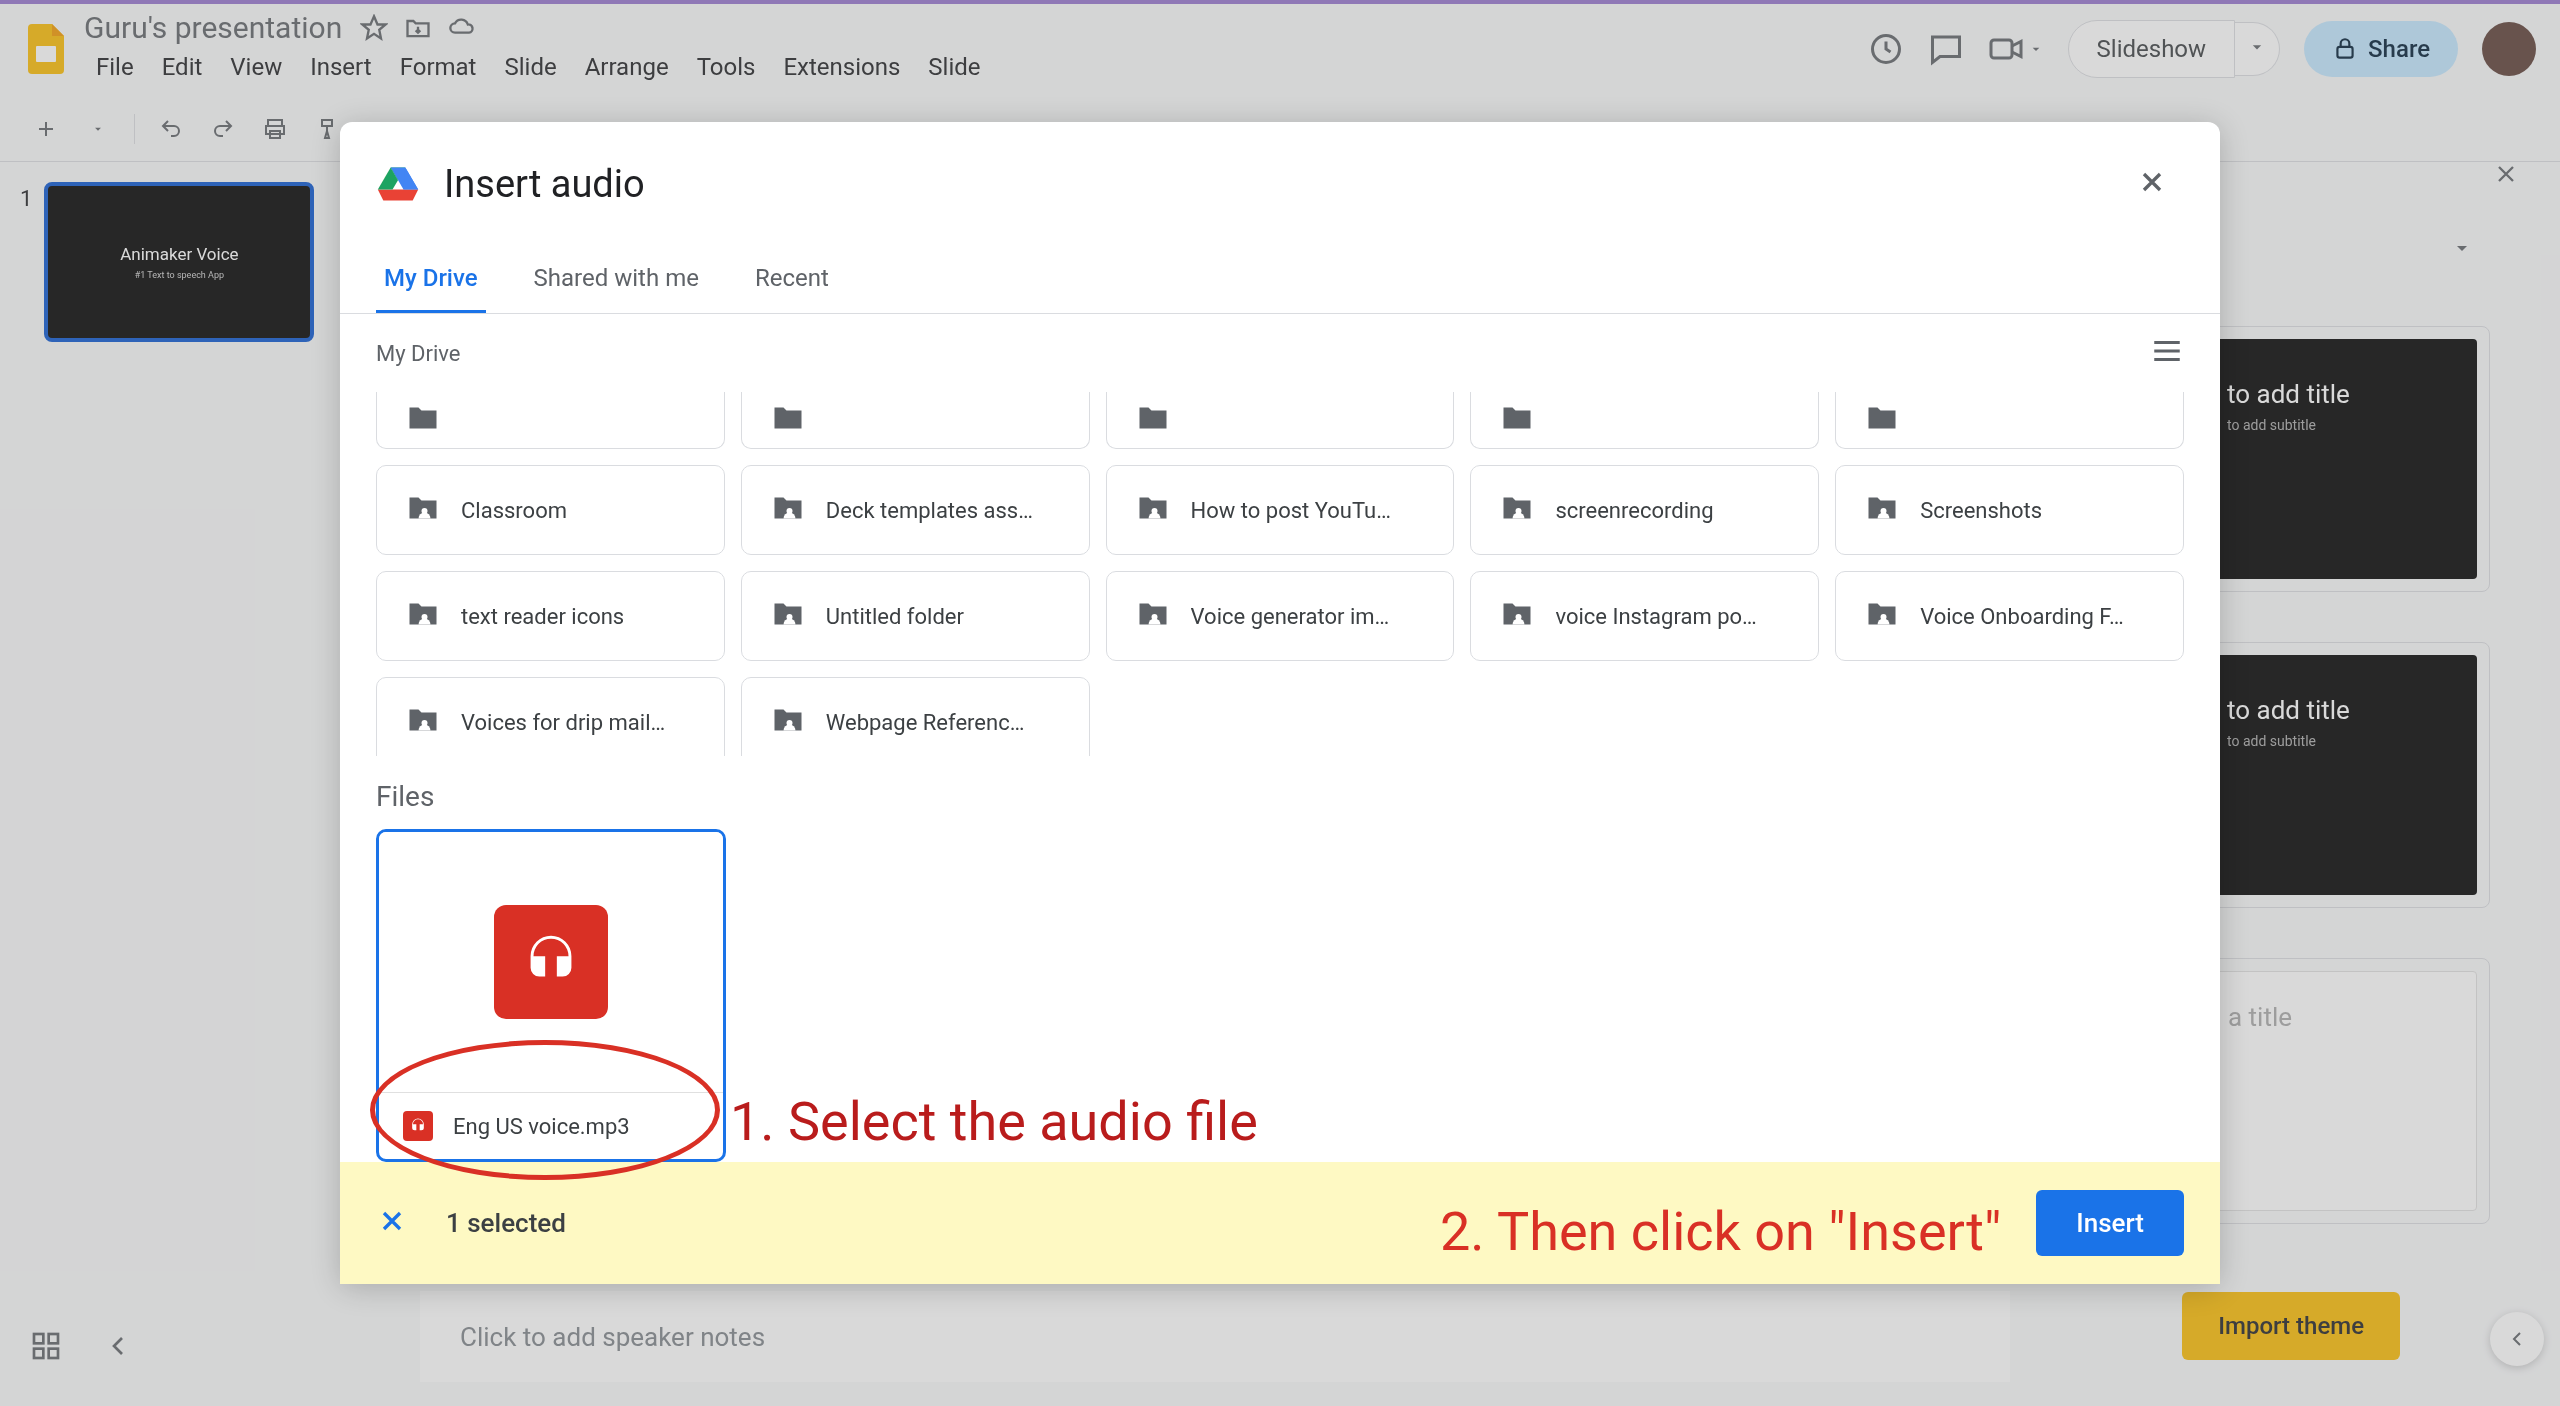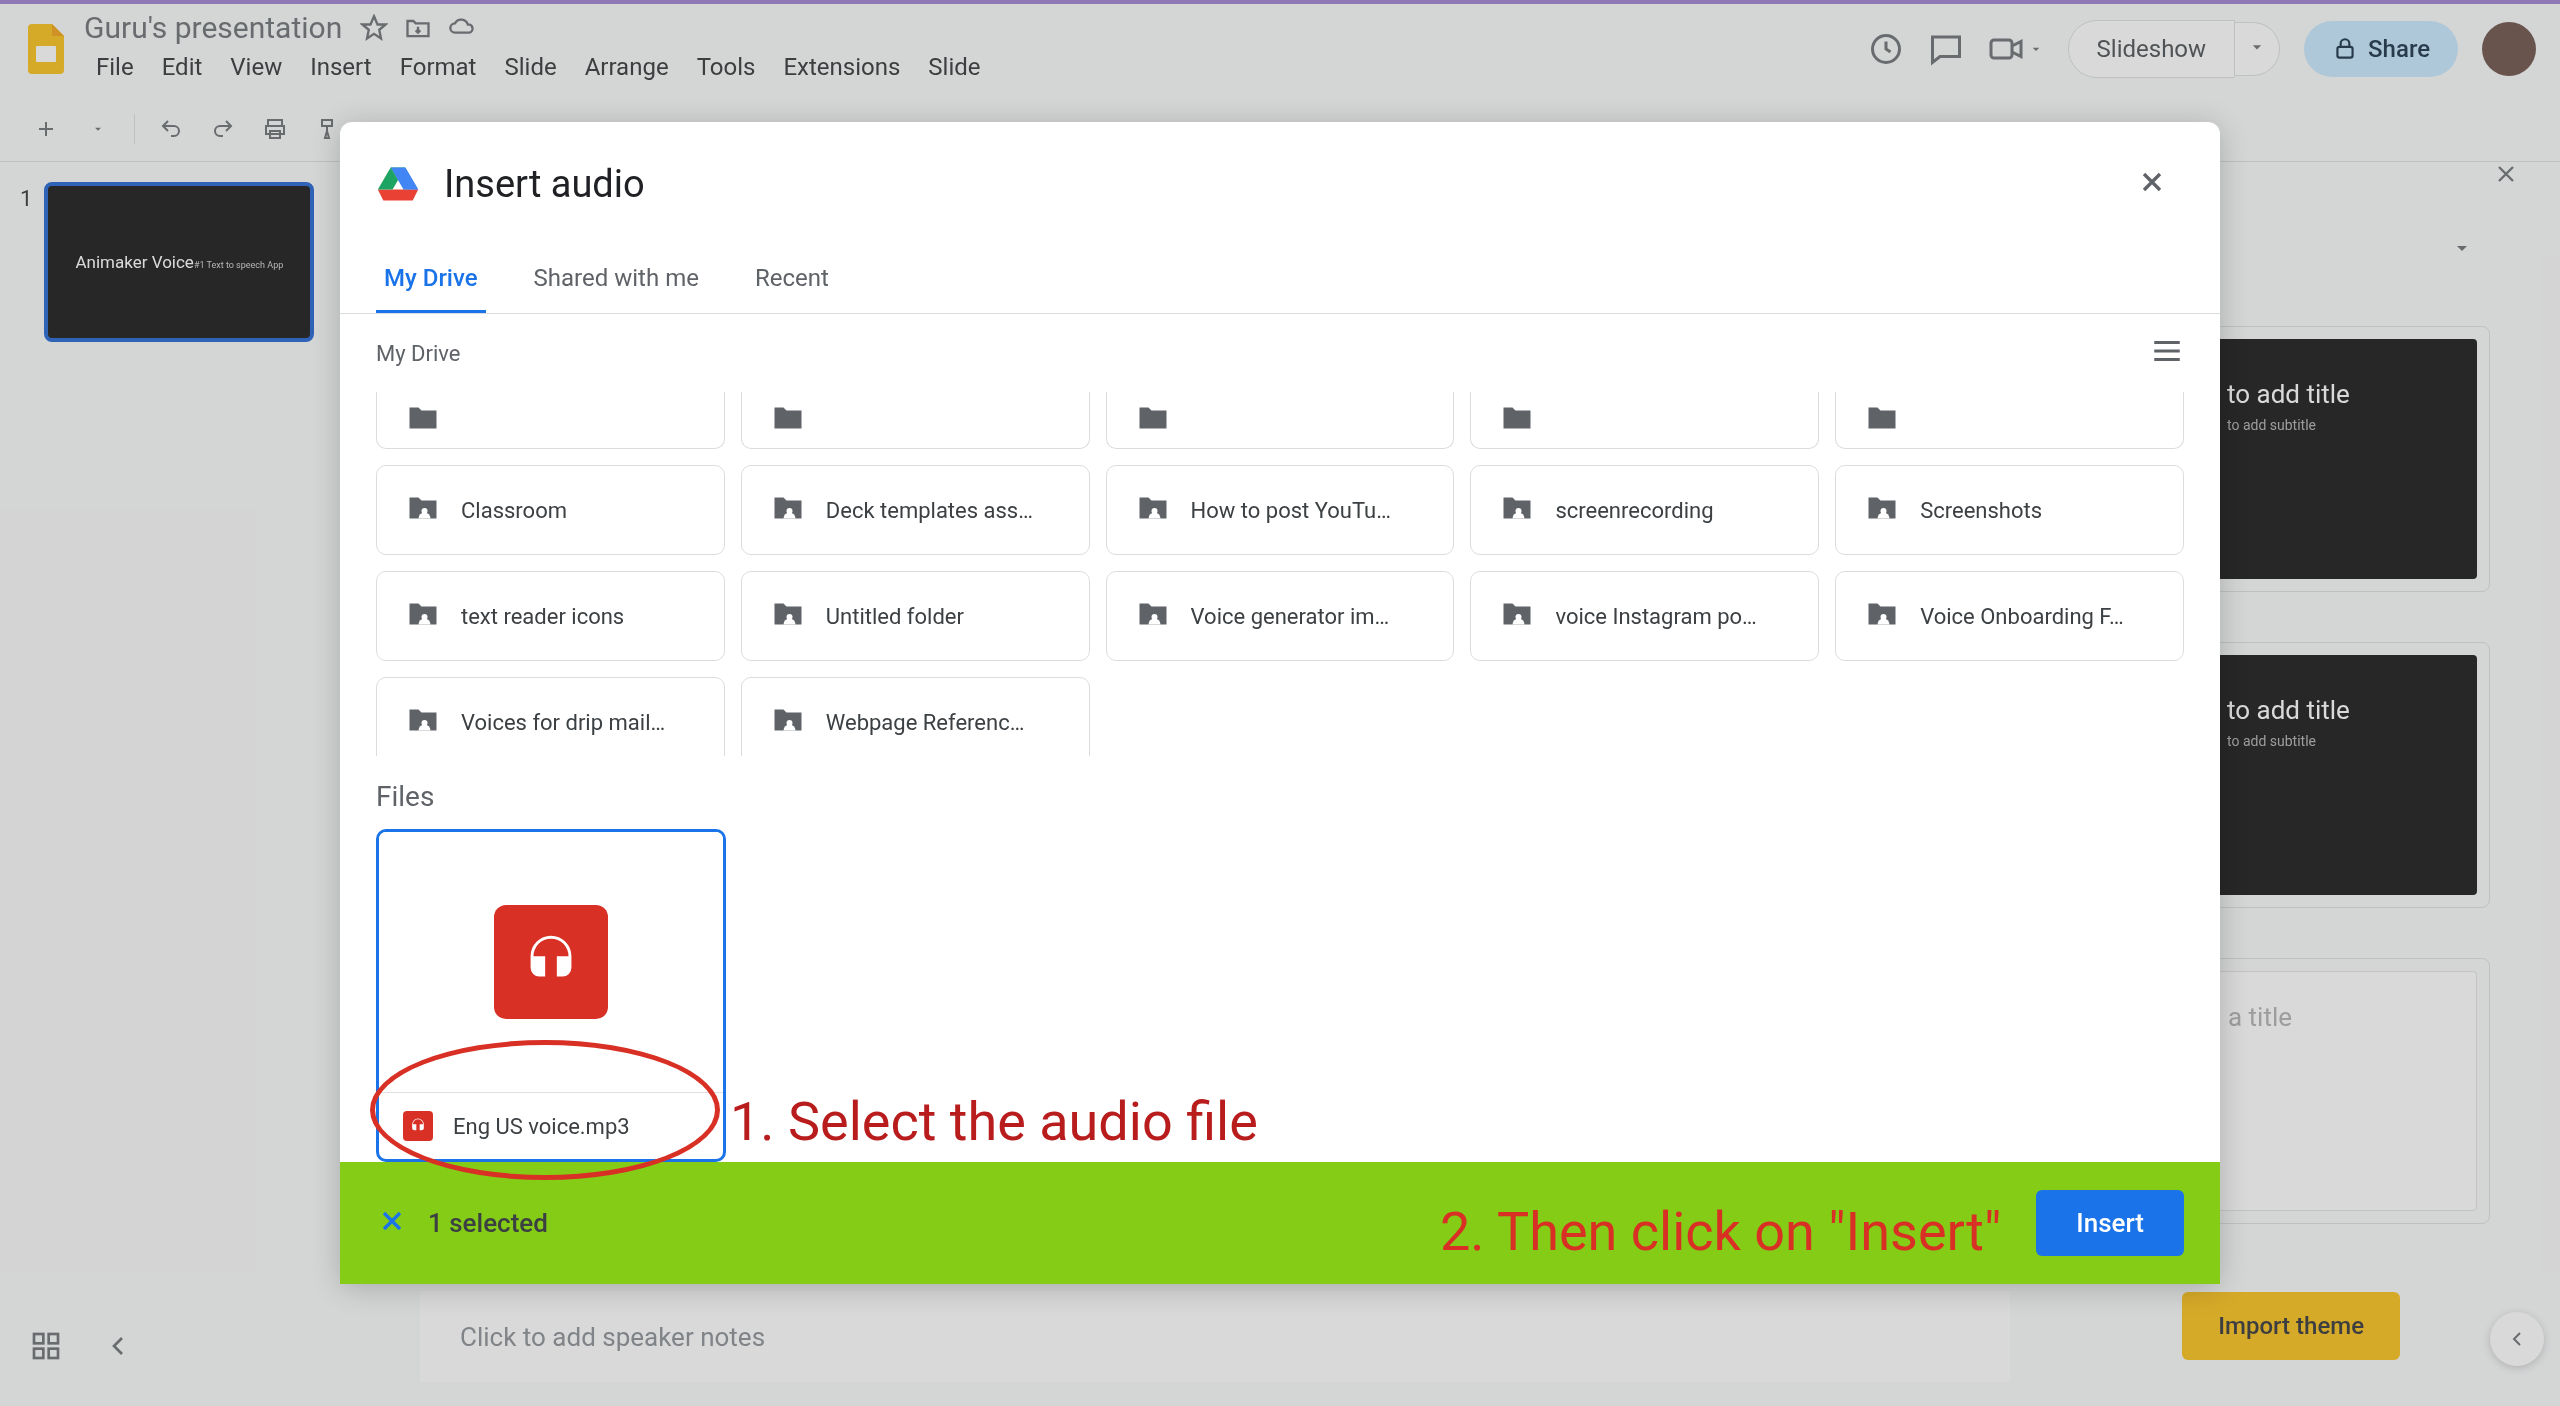--- a/index.html
+++ b/index.html
@@ -25,21 +25,21 @@
     .avatar { width: 54px; height: 54px; border-radius: 50%; background: #5d4037; display: flex; align-items: center; justify-content: center; color: white; font-size: 20px; }
     
     .toolbar { display: flex; align-items: center; padding: 10px 24px; gap: 8px; border-bottom: 1px solid #dadce0; }
     .toolbar-btn { width: 44px; height: 44px; display: flex; align-items: center; justify-content: center; border-radius: 4px; cursor: pointer; color: #5f6368; }
     .toolbar-divider { width: 1px; height: 30px; background: #dadce0; margin: 0 6px; }
     .close-panel { position: absolute; right: 40px; top: 160px; color: #5f6368; cursor: pointer; }
     
     .main-content { display: flex; height: calc(100% - 200px); }
     .slide-panel { width: 350px; padding: 20px; }
     .slide-num { font-size: 22px; color: #202124; float: left; margin-right: 12px; margin-top: 4px; }
-    .slide-thumb { width: 270px; height: 160px; background: #000; border: 4px solid #0b57d0; border-radius: 8px; display: flex; flex-direction: row; align-items: center; justify-content: center; color: white; }
+    .slide-thumb { width: 270px; height: 160px; background: #000; border: 4px solid #0b57d0; border-radius: 8px; display: flex; flex-direction: column; align-items: center; justify-content: center; color: white; }
     .thumb-title { font-size: 17px; }
     .thumb-sub { font-size: 9px; margin-top: 6px; color: #ccc; }
     
     .right-panel { position: absolute; right: 70px; top: 220px; width: 300px; display: flex; flex-direction: column; gap: 50px; }
     .template-card { border: 1px solid #dadce0; border-radius: 8px; padding: 12px; }
     .template-dark { height: 240px; background: #000; border-radius: 4px; display: flex; flex-direction: column; padding: 40px 24px; color: white; }
     .template-light { height: 240px; background: #fff; border: 1px solid #e0e0e0; border-radius: 4px; display: flex; flex-direction: column; padding: 30px 24px; }
     .tpl-title { font-size: 26px; color: #aaa; }
     .tpl-title-dark { color: white; font-size: 26px; }
     .tpl-sub { font-size: 14px; color: #aaa; margin-top: 8px; }
@@ -73,21 +73,21 @@
     
     .files-label { padding: 24px 36px 16px; font-size: 28px; color: #5f6368; }
     .file-grid { padding: 0 36px; }
     .file-item { width: 350px; border: 3px solid #1a73e8; border-radius: 10px; overflow: hidden; cursor: pointer; }
     .file-preview { height: 260px; background: #fff; display: flex; align-items: center; justify-content: center; }
     .audio-icon-large { width: 114px; height: 114px; background: #d93025; border-radius: 12px; display: flex; align-items: center; justify-content: center; }
     .file-info { display: flex; align-items: center; gap: 20px; padding: 18px 24px; border-top: 1px solid #e0e0e0; }
     .file-icon-small { width: 30px; height: 30px; background: #d93025; border-radius: 4px; display: flex; align-items: center; justify-content: center; }
     .file-name { font-size: 22px; color: #3c4043; }
     
-    .modal-footer { margin-top: auto; display: flex; align-items: center; padding: 28px 36px; background: #84cc16; gap: 20px; }
+    .modal-footer { margin-top: auto; display: flex; align-items: center; padding: 28px 36px; background: #fef9c3; gap: 38px; }
     .selection-count { font-size: 26px; color: #3c4043; font-weight: 500; }
     .insert-btn { margin-left: auto; background: #1a73e8; color: white; padding: 18px 40px; border-radius: 6px; font-size: 26px; font-weight: 500; cursor: pointer; }
     
     .annotation-1 { position: absolute; left: 730px; top: 1090px; font-size: 54px; color: #b91c1c; font-weight: 400; }
     .annotation-2 { position: absolute; left: 1440px; top: 1200px; font-size: 54px; color: #d93025; font-weight: 400; }
     .red-circle { position: absolute; left: 370px; top: 1040px; width: 350px; height: 140px; border: 5px solid #d93025; border-radius: 50%; pointer-events: none; }
     
     .bottom-left-icons { position: absolute; left: 30px; bottom: 40px; display: flex; gap: 40px; }
     .explore-btn { position: absolute; right: 16px; bottom: 40px; width: 54px; height: 54px; border-radius: 50%; background: white; box-shadow: 0 2px 8px rgba(0,0,0,0.2); display: flex; align-items: center; justify-content: center; }
   </style>

